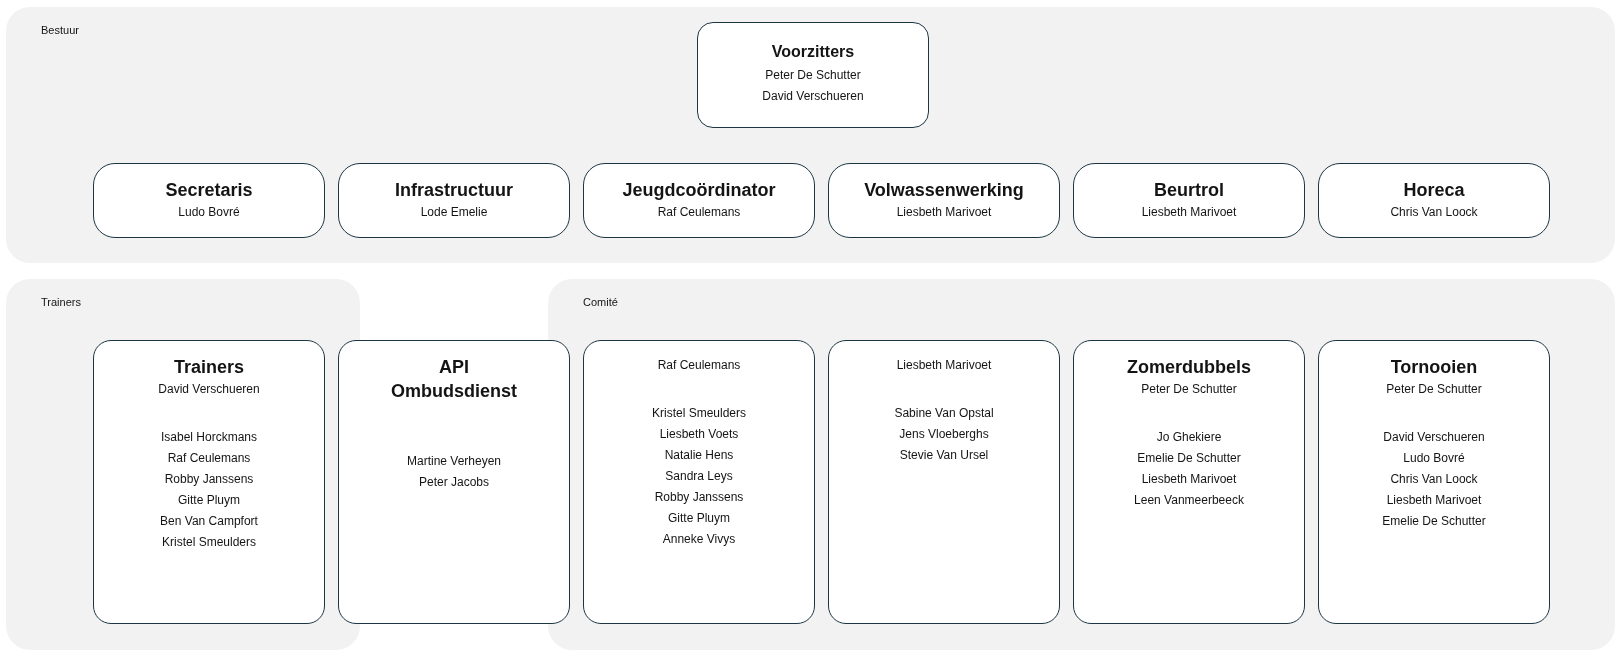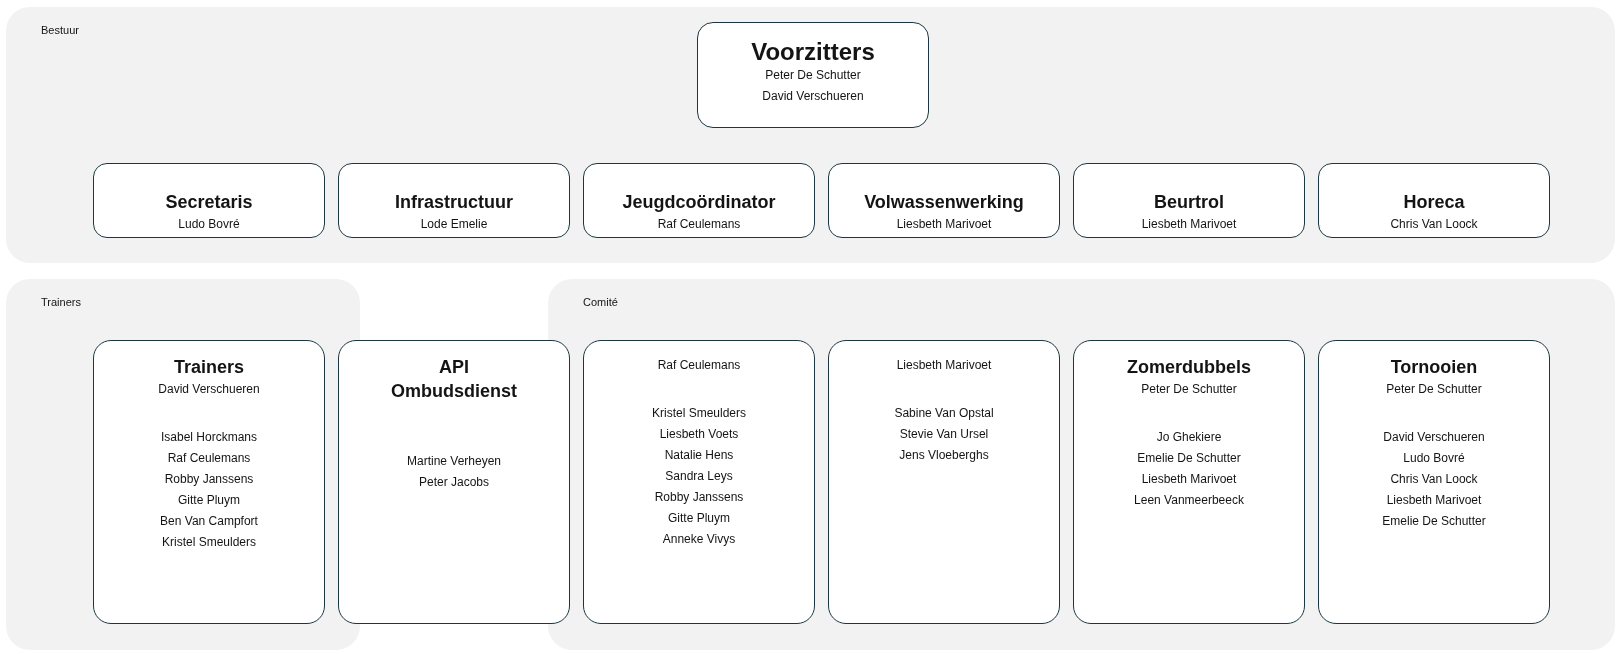--- a/index.html
+++ b/index.html
@@ -62,31 +62,31 @@
   .spacer { height: 27px; }
   .row {
     position: absolute;
     display: flex;
     gap: 13px;
     align-items: stretch;
   }
   .row-bestuur { left: 93px; top: 163px; width: 1457px; height: 75px; }
   .row-bottom  { left: 93px; top: 340px; width: 1457px; height: 284px; }
   .row .card { flex: 1 1 0; }
-  .small-card { border-radius: 14px; padding-top: 26px; }
+  .small-card { border-radius: 22px; padding-top: 14px; }
   .tall-card  { border-radius: 18px; padding-top: 14px; }
   .voorzitters-card {
     position: absolute;
     left: 697px;
     top: 22px;
     width: 232px;
     height: 106px;
     padding-top: 16px;
   }
-  .voorzitters-card .card-title { font-size: 24px; line-height: 26px; }
+  .voorzitters-card .card-title { font-size: 16px; line-height: 26px; }
 </style>
 </head>
 <body>
 
 <div class="canvas">
 
   <section class="panel panel-bestuur">
     <div class="panel-label">Bestuur</div>
   </section>
 
@@ -168,22 +168,22 @@
           <div class="name-line">Robby Janssens</div>
           <div class="name-line">Gitte Pluym</div>
           <div class="name-line">Anneke Vivys</div>
         </div>
       </div>
       <div class="card tall-card">
         <div class="name-line">Liesbeth Marivoet</div>
         <div class="spacer"></div>
         <div class="members">
           <div class="name-line">Sabine Van Opstal</div>
+          <div class="name-line">Jens Vloeberghs</div>
           <div class="name-line">Stevie Van Ursel</div>
-          <div class="name-line">Jens Vloeberghs</div>
         </div>
       </div>
       <div class="card tall-card">
         <div class="card-title">Zomerdubbels</div>
         <div class="name-line">Peter De Schutter</div>
         <div class="spacer"></div>
         <div class="members">
           <div class="name-line">Jo Ghekiere</div>
           <div class="name-line">Emelie De Schutter</div>
           <div class="name-line">Liesbeth Marivoet</div>

